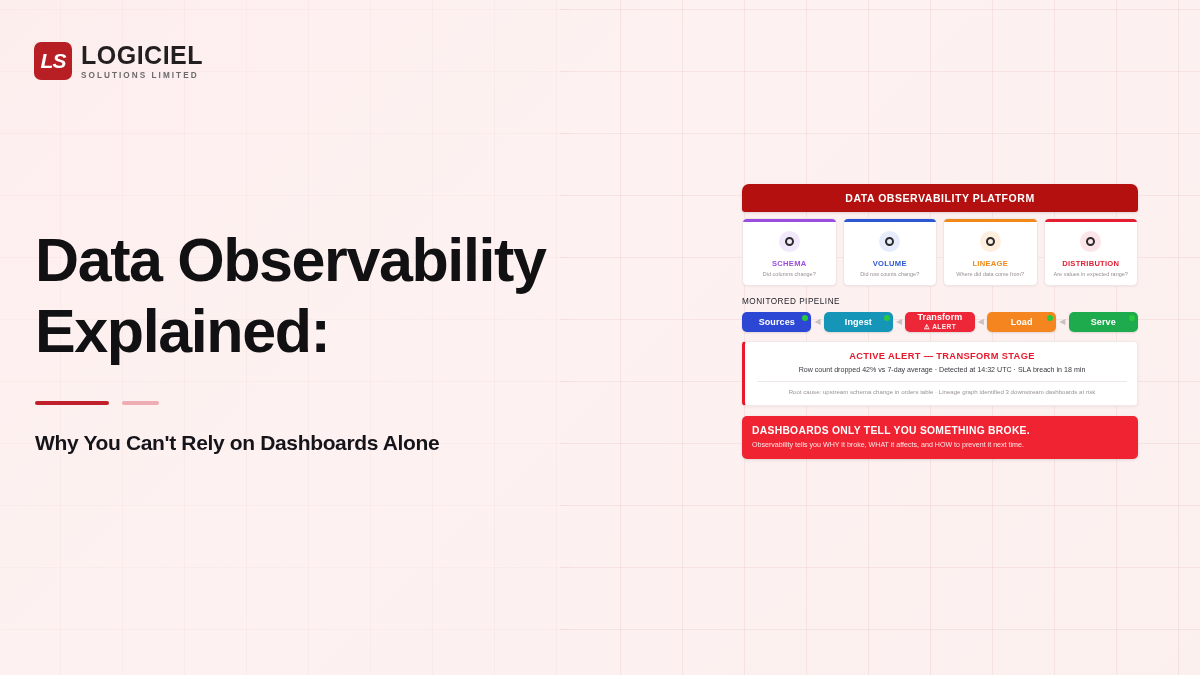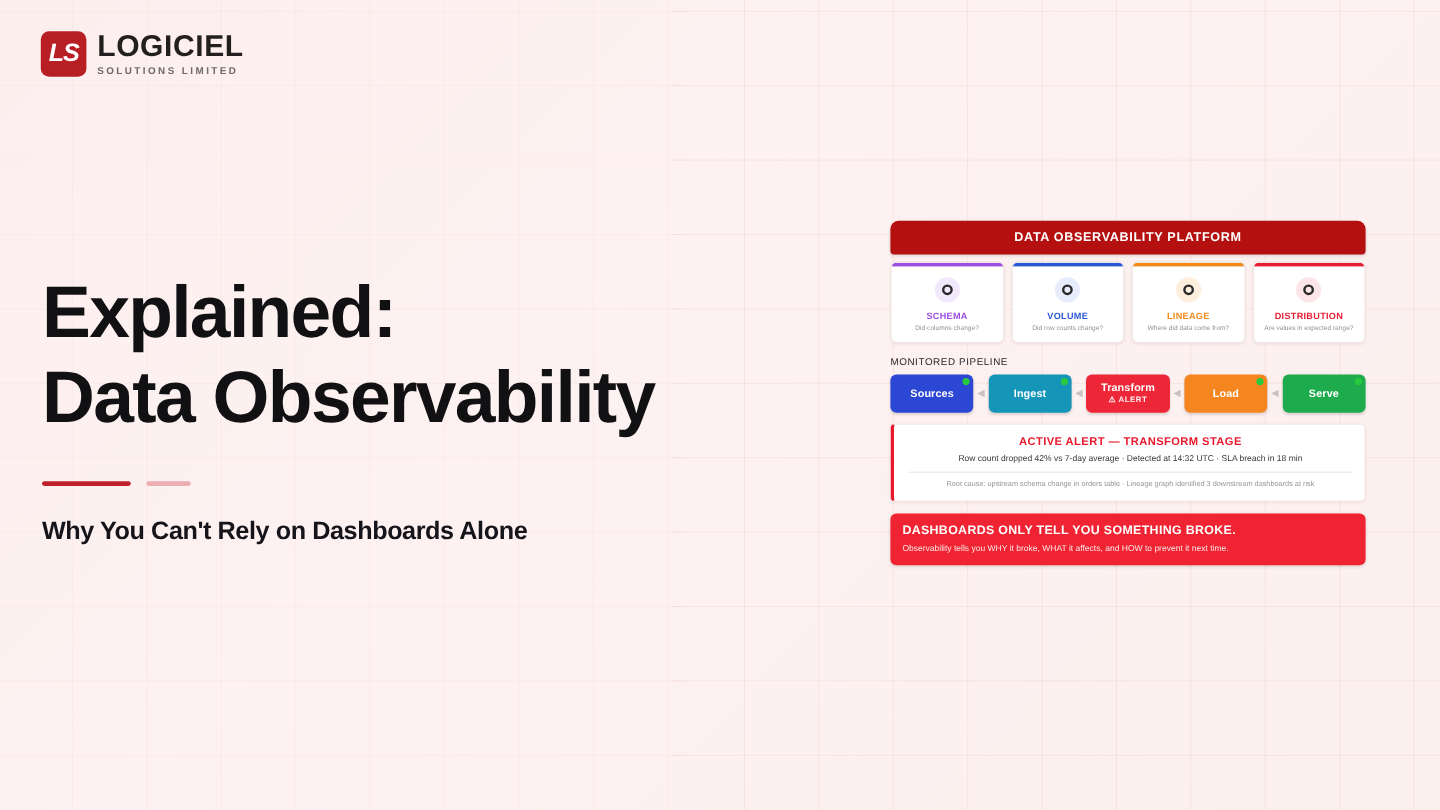--- a/index.html
+++ b/index.html
@@ -38,21 +38,21 @@
   .grid-overlay.left {
     left: 0;
     width: 570px;
     opacity: 0.45;
   }
 
   
   .logo {
     position: absolute;
     left: 34px;
-    top: 26px;
+    top: 42px;
     display: flex;
     align-items: center;
     gap: 9px;
   }
   .logo-mark {
     width: 38px;
     height: 38px;
     border-radius: 7px;
     background: #b81f24;
     color: #ffffff;
@@ -194,21 +194,21 @@
   }
   .pipeline {
     display: flex;
     align-items: center;
     gap: 3px;
     margin-top: 6px;
   }
   .stage {
     position: relative;
     flex: 1;
-    height: 32px;
+    height: 20px;
     border-radius: 5px;
     display: flex;
     flex-direction: column;
     align-items: center;
     justify-content: center;
     color: #ffffff;
     box-shadow: 0 1px 2px rgba(0,0,0,0.12);
   }
   .stage-name { font-size: 9px; font-weight: 700; letter-spacing: 0.1px; }
   .stage-alert {
@@ -319,22 +319,22 @@
   <div class="logo">
     <div class="logo-mark">LS</div>
     <div class="logo-text">
       <div class="logo-name">LOGICIEL</div>
       <div class="logo-sub">SOLUTIONS LIMITED</div>
     </div>
   </div>
 
   <div class="headline">
     <div class="title">
+      <div>Data Observability</div>
       <div>Explained:</div>
-      <div>Data Observability</div>
     </div>
     <div class="accent-row">
       <div class="accent-bar primary"></div>
       <div class="accent-bar secondary"></div>
     </div>
     <div class="subtitle">Why You Can't Rely on Dashboards Alone</div>
   </div>
 
   <div class="panel">
 

